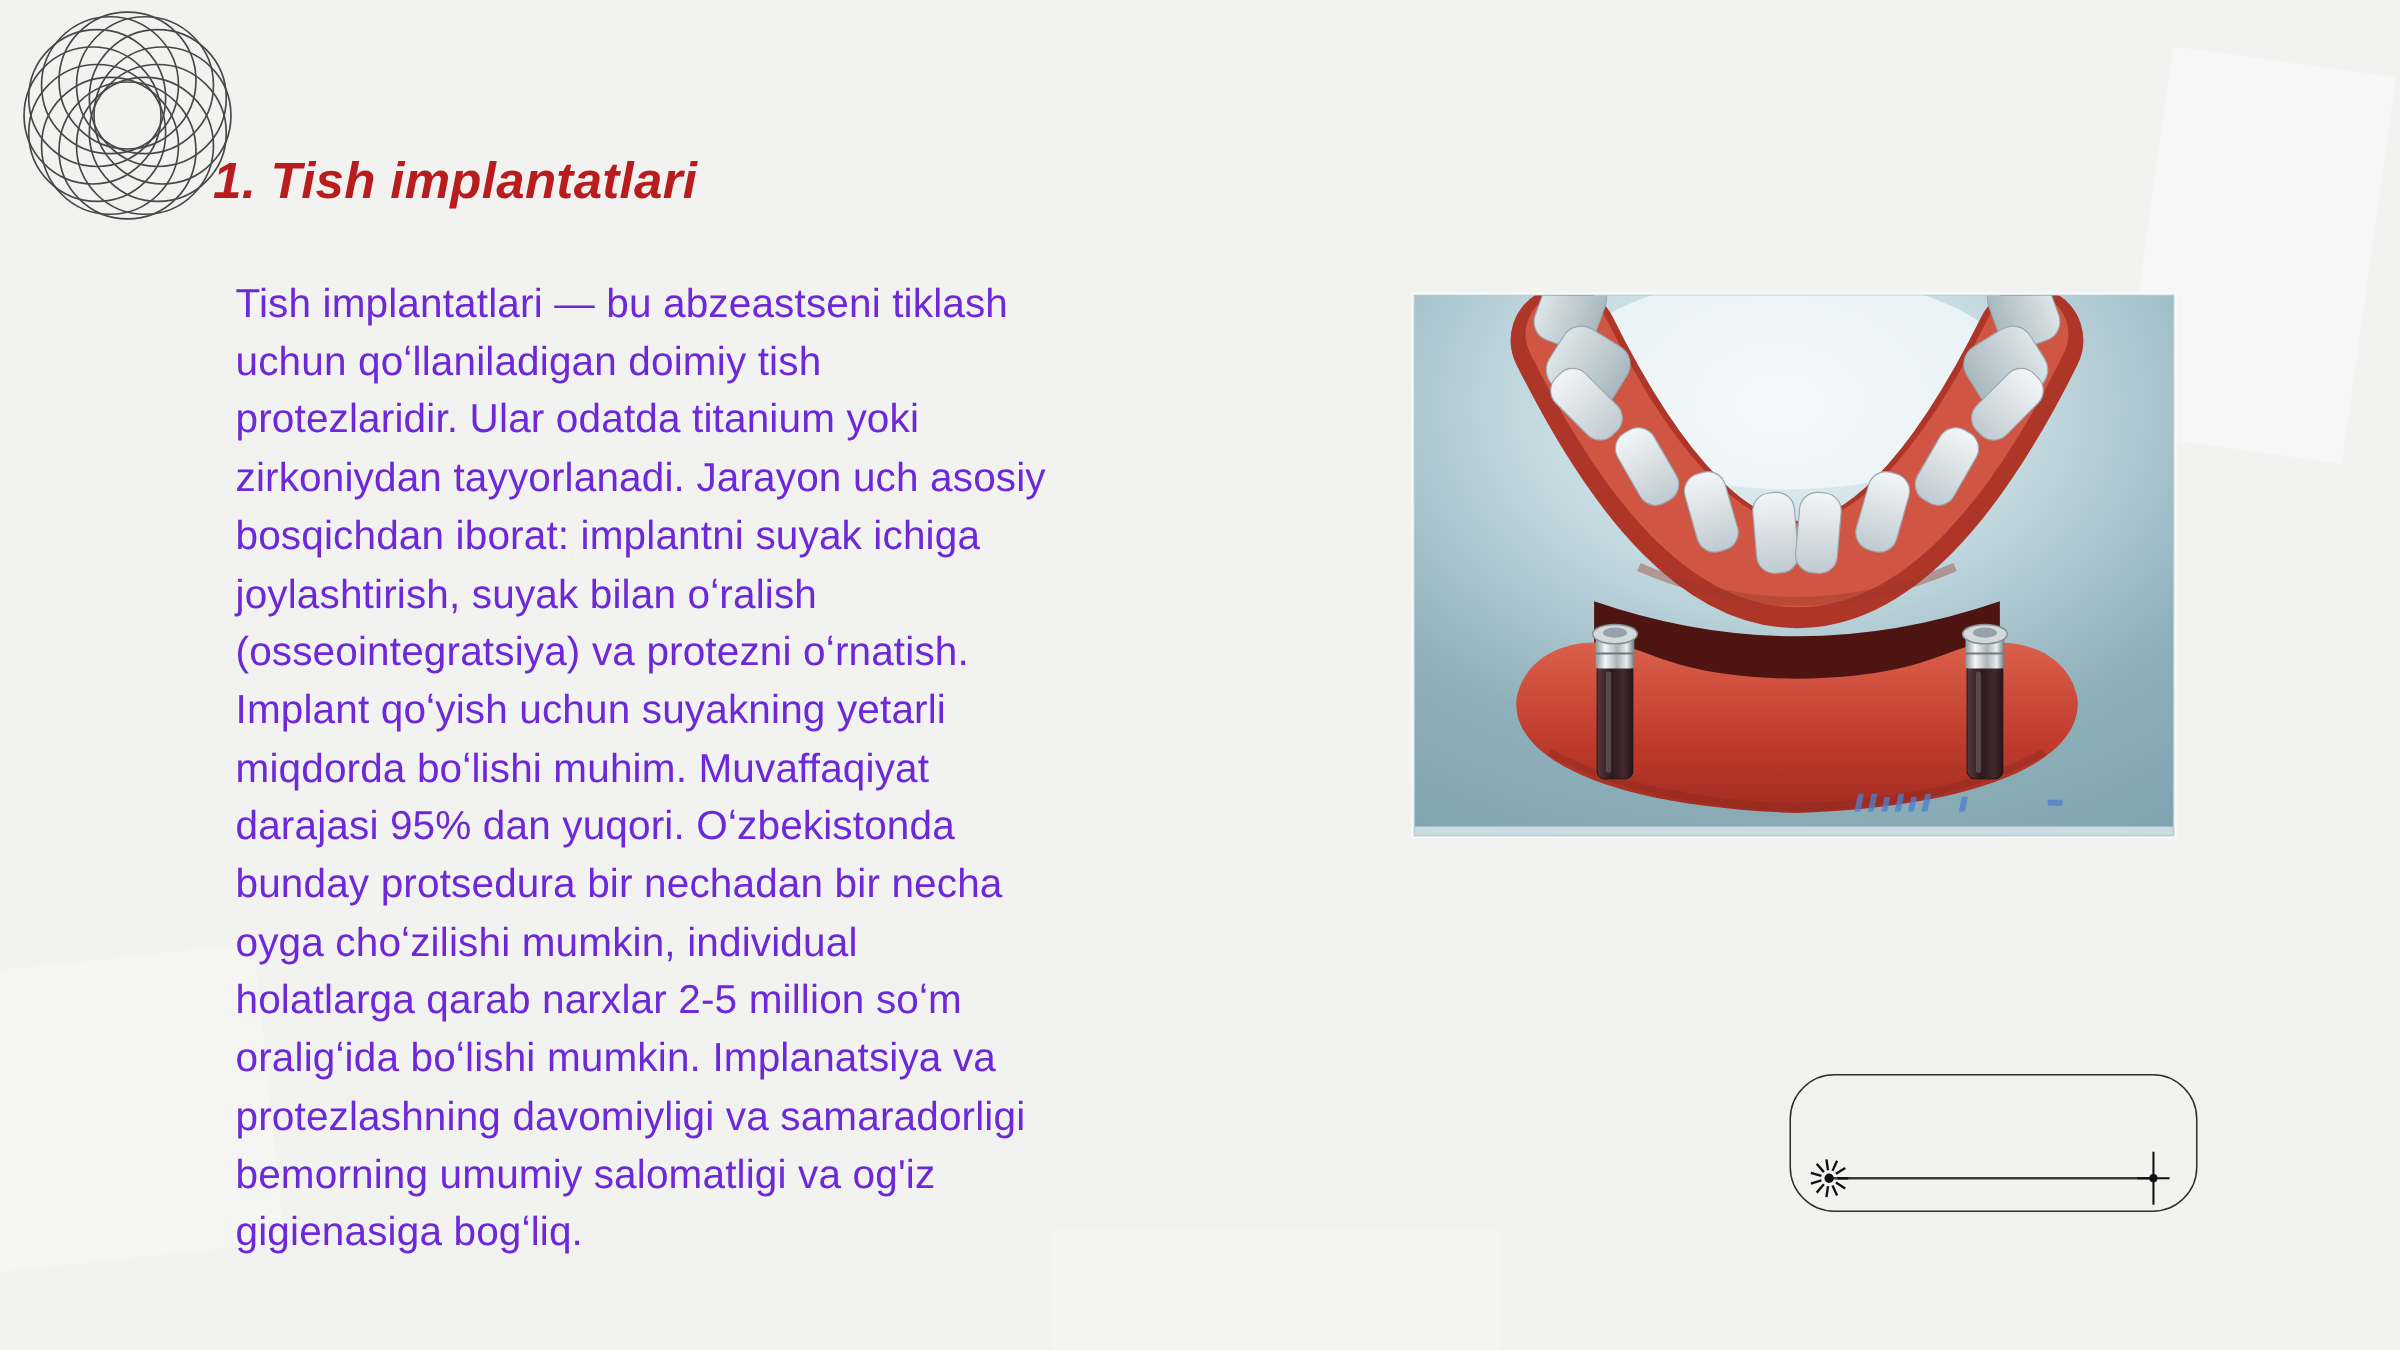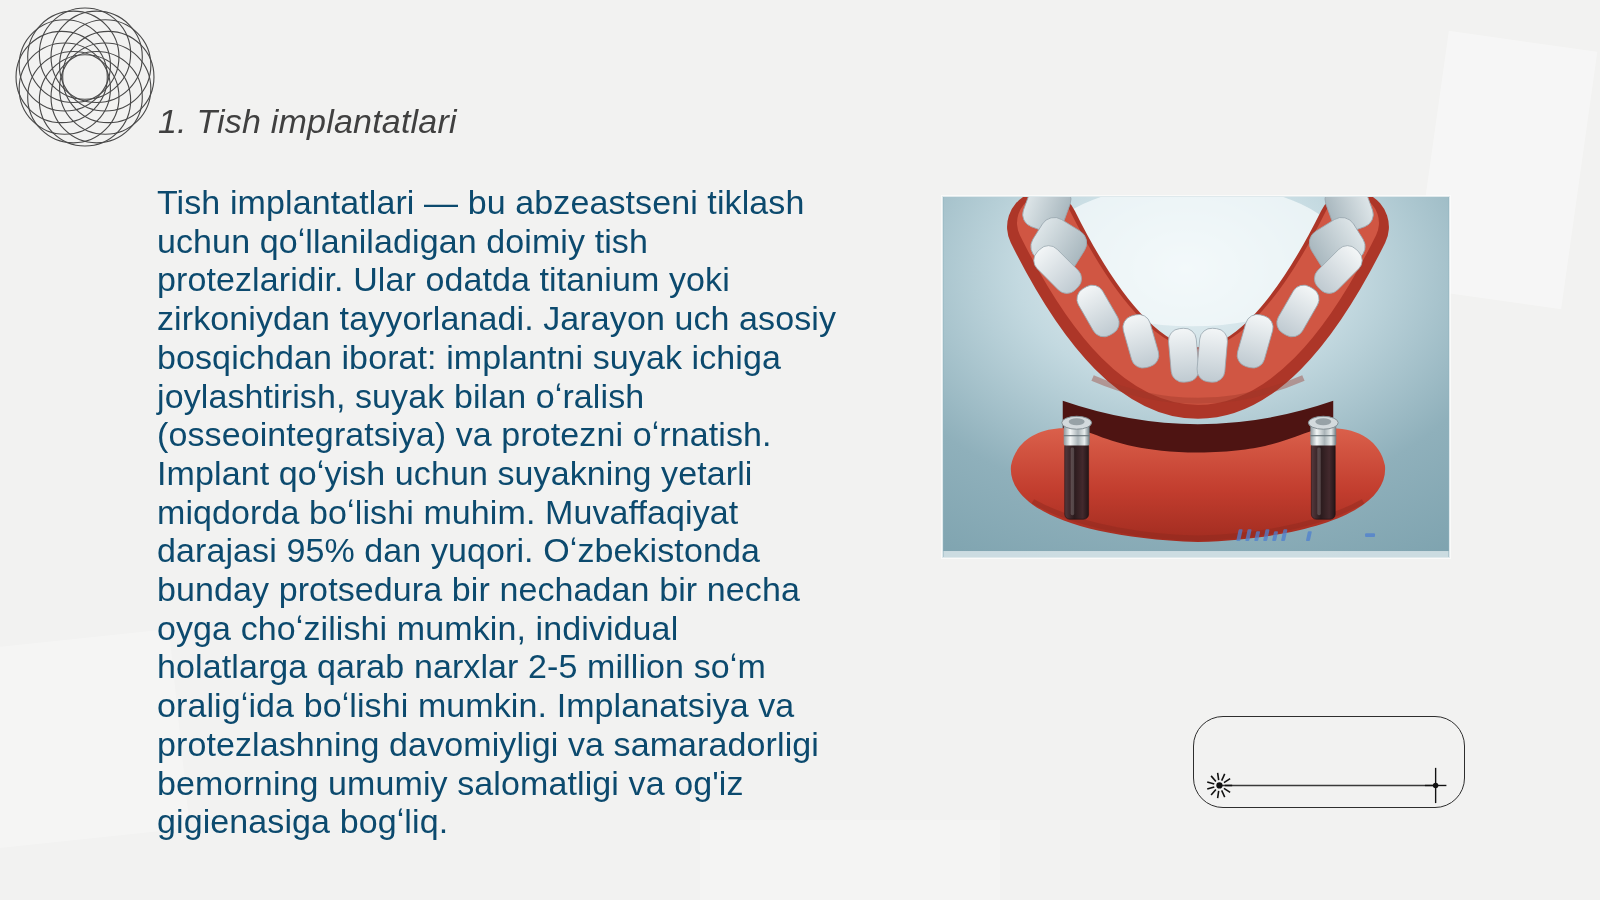--- a/index.html
+++ b/index.html
@@ -14,28 +14,28 @@
   .tex { position:absolute; background:#ffffff; opacity:.35; pointer-events:none; }
   .tex1 { left:1430px; top:40px;  width:150px; height:260px; transform:rotate(8deg); }
   .tex2 { left:-40px;  top:640px; width:220px; height:200px; transform:rotate(-6deg); opacity:.25; }
   .tex3 { left:700px;  top:820px; width:300px; height:90px;  opacity:.2; }
 
   .logo {
     position:absolute; left:14px; top:6px; width:142px; height:142px;
   }
 
   .title {
-    position:absolute; left:158px; top:102px;
-    font-size:34px; font-weight:normal; font-style:italic;
-    letter-spacing:.2px; color:#404040;
+    position:absolute; left:142px; top:102px;
+    font-size:34px; font-weight:bold; font-style:italic;
+    letter-spacing:.2px; color:#b91c1c;
   }
 
   .body-text {
     position:absolute; left:157px; top:183px; width:700px;
-    font-size:34px; line-height:38.7px; color:#0c4a6e;
+    font-size:27px; line-height:38.7px; color:#6d28d9;
     white-space:pre-line; letter-spacing:.1px;
   }
 
   .photo {
     position:absolute; left:942px; top:196px; width:508px; height:362px;
     border:1px solid #dfe9ec; box-shadow:0 0 0 1px rgba(255,255,255,.6);
     background:#8fb2bd;
   }
   .photo svg { display:block; width:100%; height:100%; }
 

